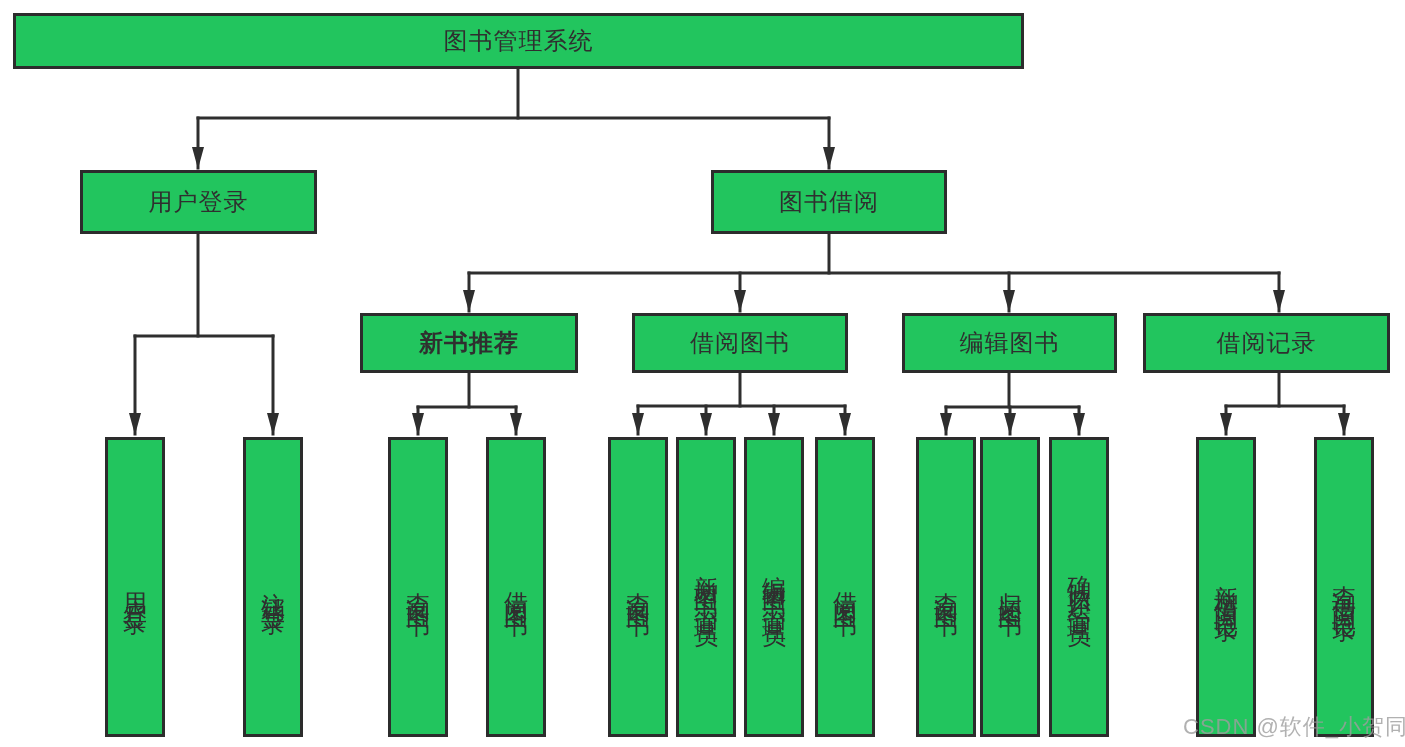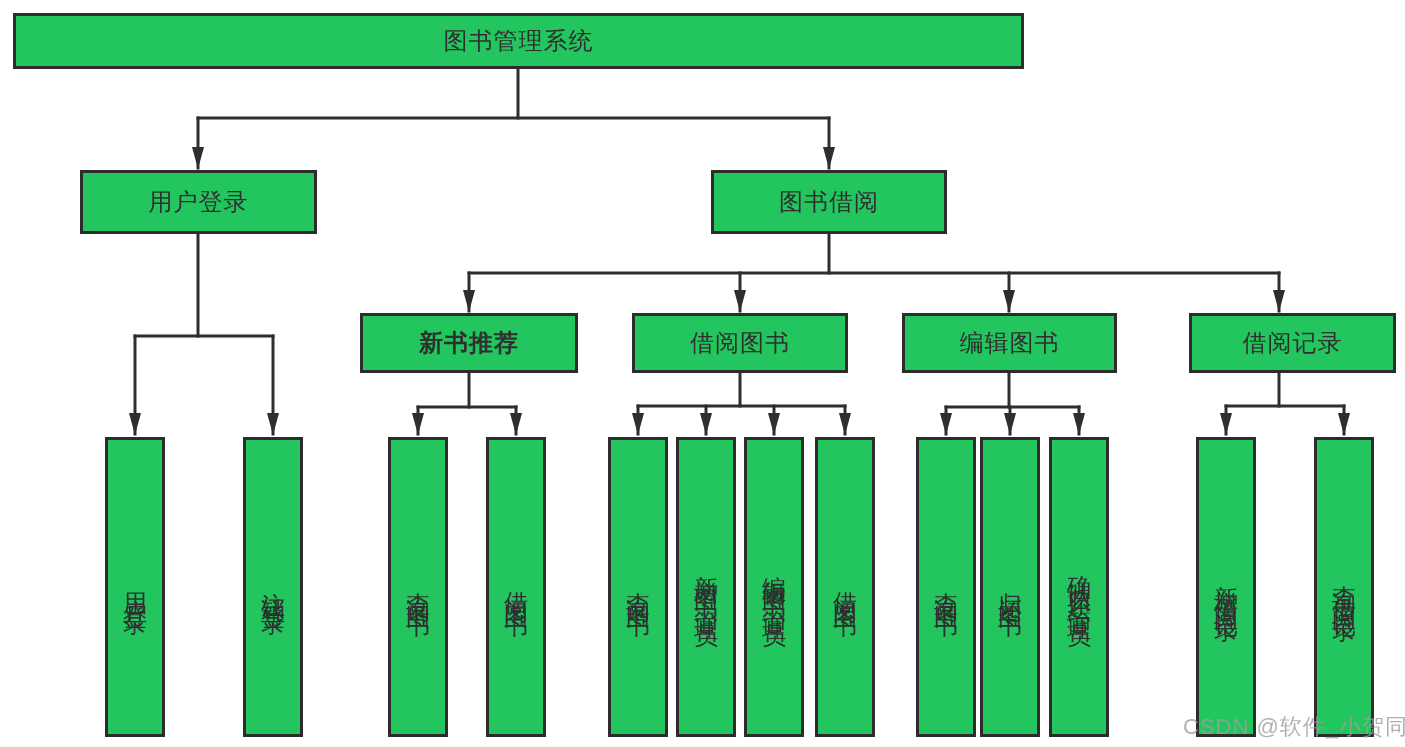--- a/index.html
+++ b/index.html
@@ -25,21 +25,21 @@
     letter-spacing:1px;
     z-index:2;
   }
   .node.root{left:13px;top:13px;width:1011px;height:56px;}
   .node.lv2-a{left:80px;top:170px;width:237px;height:64px;}
   .node.lv2-b{left:711px;top:170px;width:236px;height:64px;}
   .node.lv3{top:313px;height:60px;}
   .node.lv3.p0{left:360px;width:218px;font-weight:bold;}
   .node.lv3.p1{left:632px;width:216px;}
   .node.lv3.p2{left:902px;width:215px;}
-  .node.lv3.p3{left:1189px;width:207px;}
+  .node.lv3.p3{left:1143px;width:247px;}
   .node.leaf{top:437px;width:60px;height:300px;}
   .leaf-text{
     writing-mode:vertical-rl;
     text-orientation:mixed;
     font-size:24px;
     letter-spacing:7px;
     line-height:60px;
     white-space:nowrap;
   }
   .leaf.c1{left:105px;} .leaf.c2{left:243px;}

